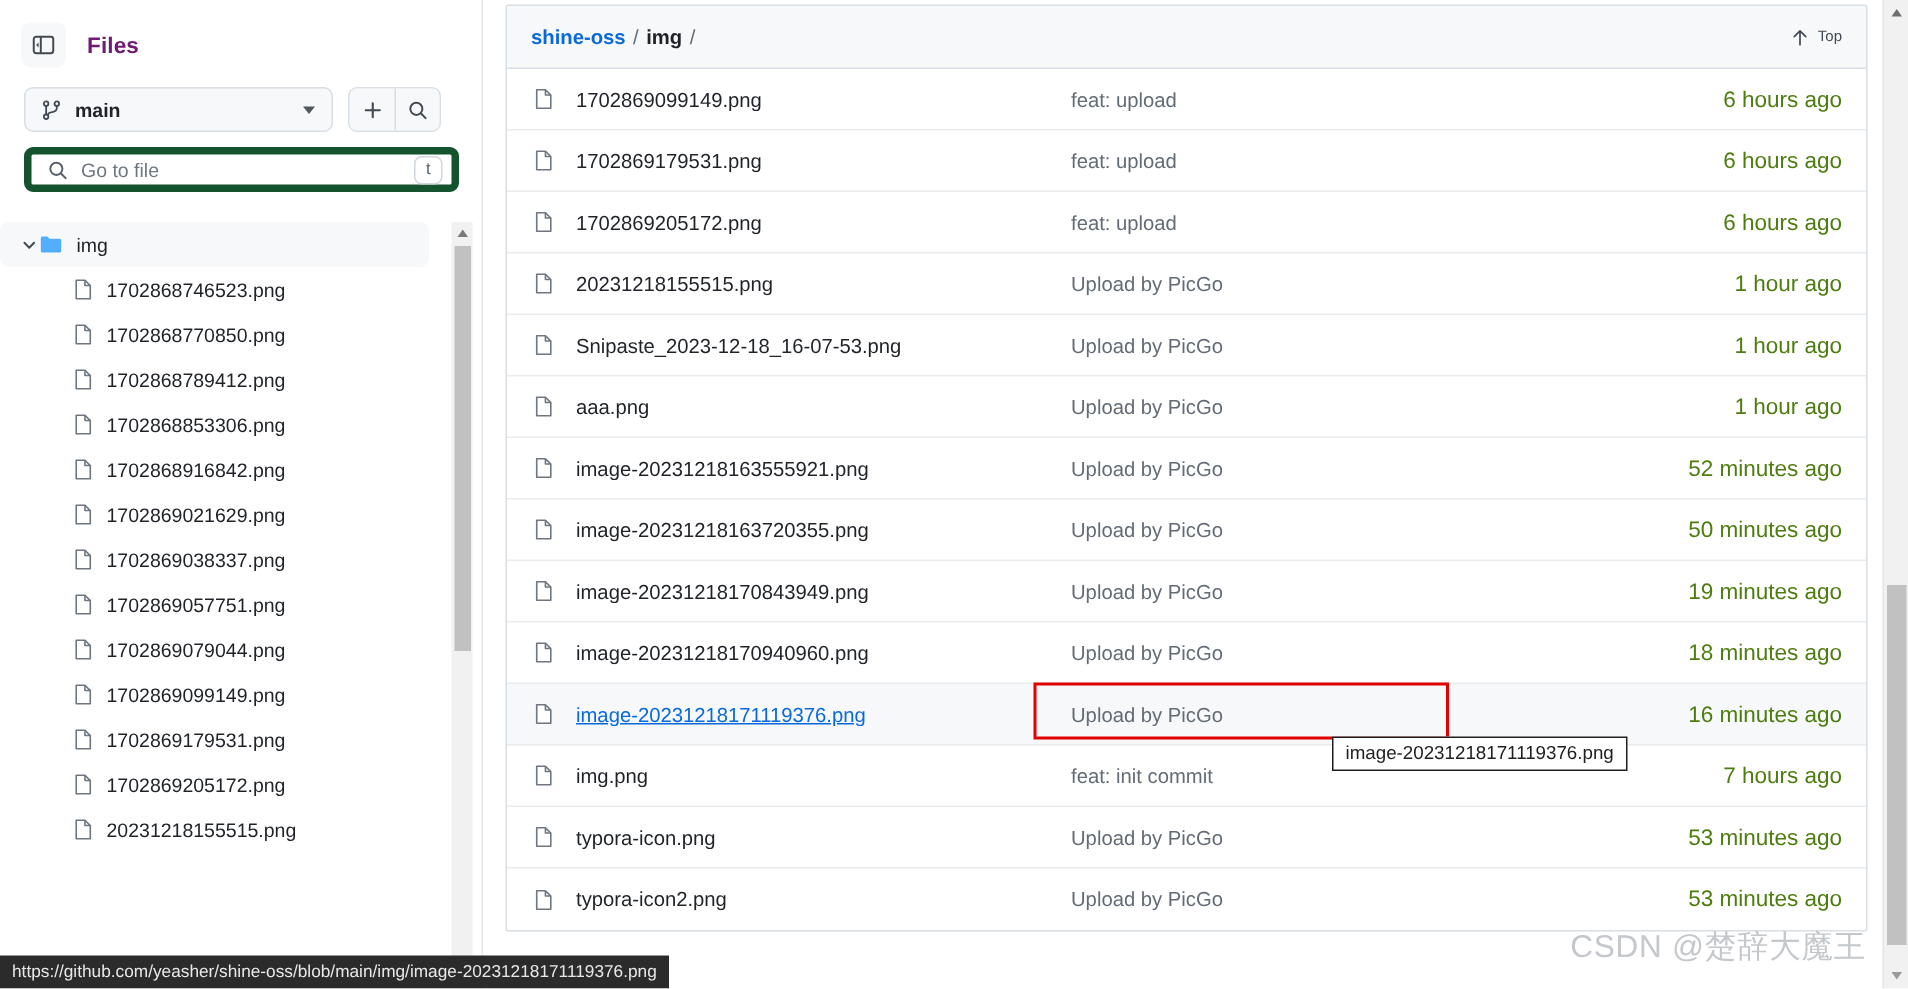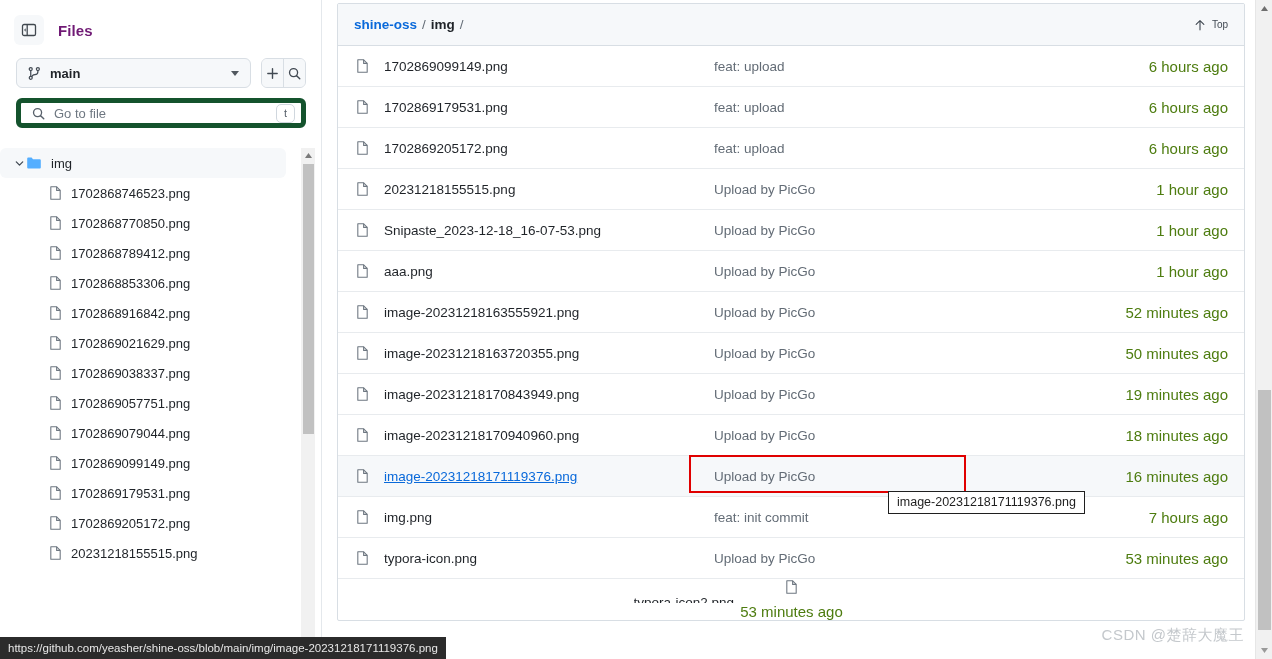--- a/index.html
+++ b/index.html
@@ -33,21 +33,21 @@
     font-size: 15px; font-weight: 600; color: #701a75;
     letter-spacing: .1px;
   }
 
   .branch-row {
     display: flex; align-items: center;
     padding: 0 16px; margin-top: 12px; gap: 0;
   }
   .branch-select {
     flex: 0 0 auto;
-    width: 235px; height: 30px;
+    width: 206px; height: 30px;
     border: 1px solid #d8dee4; border-radius: 6px;
     background: #f6f8fa;
     display: flex; align-items: center;
     padding: 0 8px 0 10px;
     cursor: pointer;
   }
   .branch-name {
     font-size: 13px; font-weight: 600; color: #1f2328;
     margin-left: 8px; flex: 1;
   }
@@ -174,21 +174,21 @@
     font-size: 10px; color: #424a53; cursor: pointer;
   }
 
   .frow {
     display: flex; align-items: center;
     height: 41px;
     border-bottom: 1px solid #e8ebee;
     padding: 0 16px 0 17px;
     position: relative;
   }
-  .frow:last-child { border-bottom: none; flex-direction: column; }
+  .frow:last-child { border-bottom: none; }
   .frow.hl { background: #f6f8fa; }
   .fname {
     font-size: 13.5px; color: #1f2328;
     margin-left: 14px;
     width: 330px;
     white-space: nowrap; overflow: hidden;
   }
   .fname.link {
     color: #0969da; text-decoration: underline; cursor: pointer;
   }
@@ -254,21 +254,21 @@
     padding: 0 8px;
     max-width: 515px;
     z-index: 60;
     font-family: "Liberation Sans", sans-serif;
   }
 
   
   .watermark {
     position: absolute;
     right: 28px; bottom: 14px;
-    font-size: 15px; color: #c4c8cc;
+    font-size: 21px; color: #c4c8cc;
     letter-spacing: .5px;
     z-index: 30;
     user-select: none;
   }
 
   .ico { display: inline-flex; align-items: center; justify-content: center; }
 </style>
 </head>
 <body>
 

